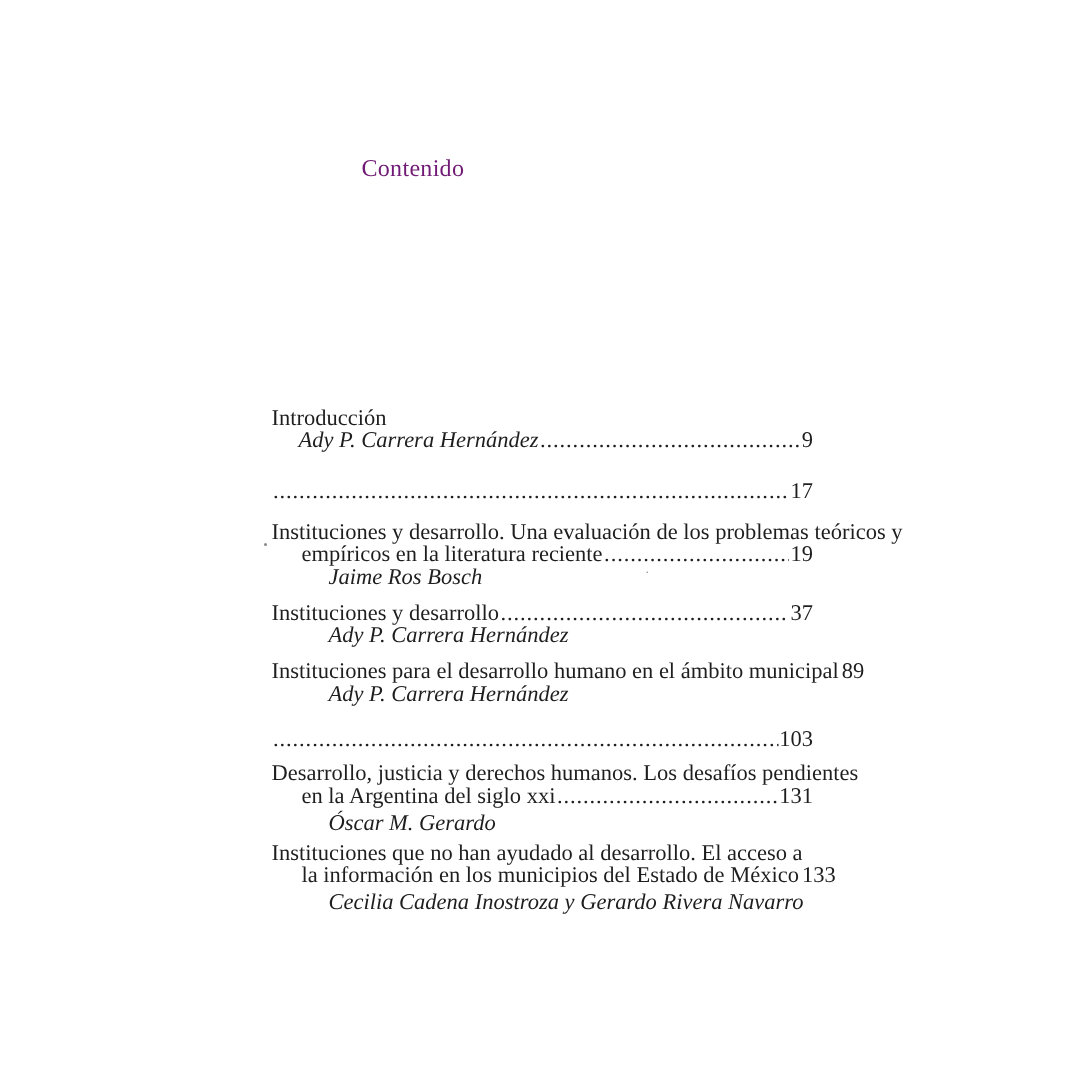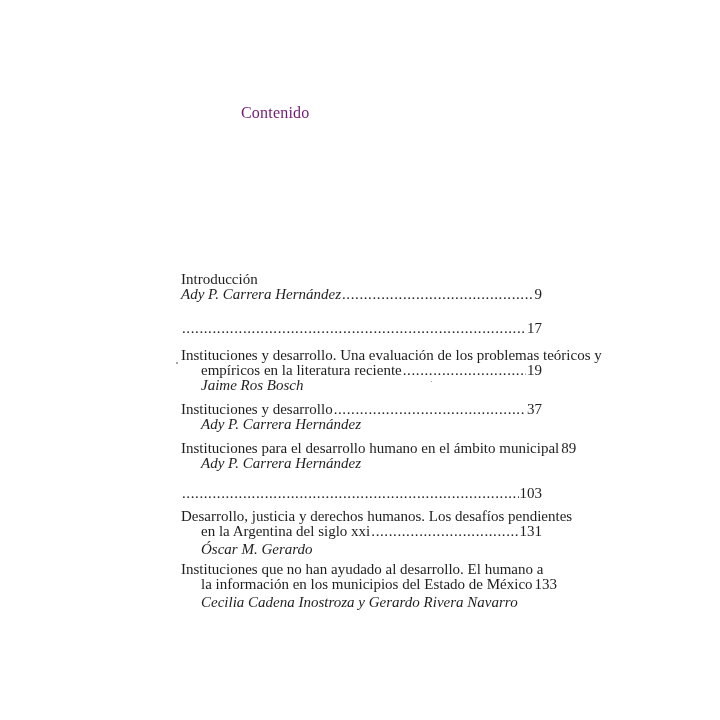--- a/index.html
+++ b/index.html
@@ -7,21 +7,21 @@
          font-family:"Liberation Serif","DejaVu Serif",serif; color:#1e1e1e; }
   .title { position:absolute; left:241px; top:56px; font-size:16px; letter-spacing:0.2px; color:#701a75;margin-top:48px; }
   .toc { position:absolute; left:181px; width:361px; top:0; }
   .line { position:absolute; left:0; width:361px; font-size:15px; line-height:15px; white-space:nowrap; }
   .line.indent { left:20px; width:341px; }
   .lead { display:flex; align-items:baseline; }
   .lead .txt { flex:0 0 auto; }
   .lead .dots { flex:1 1 auto; overflow:hidden; white-space:nowrap; margin:0 1px; letter-spacing:0.6px; }
   .lead .dots::before { content:"......................................................................................................................................................................................................"; }
   .lead .pg { flex:0 0 auto; }
-  .it { font-style:italic; }
+  .it { font-style:italic;margin-left:18px; }
   .sc { font-variant:small-caps; letter-spacing:0.2px; }
   .speck { position:absolute; width:2px; height:2px; background:#888; border-radius:1px; }
 </style>
 </head>
 <body>
 
 <div class="title">Contenido</div>
 
 <div class="toc">
 
@@ -65,21 +65,21 @@
   </div>
 
   <div class="line" style="top:509px">Desarrollo, justicia y derechos humanos. Los desafíos pendientes</div>
   <div class="line indent lead" style="top:524px">
     <span class="txt">en la Argentina del siglo xxi</span>
     <span class="dots"></span>
     <span class="pg">131</span>
   </div>
   <div class="line indent it" style="top:542px">Óscar M. Gerardo</div>
 
-  <div class="line" style="top:562px">Instituciones que no han ayudado al desarrollo. El humano a</div>
+  <div class="line" style="top:562px">Instituciones que no han ayudado al desarrollo. El acceso a</div>
   <div class="line indent lead" style="top:577px">
     <span class="txt">la información en los municipios del Estado de México</span>
     <span class="dots"></span>
     <span class="pg">133</span>
   </div>
   <div class="line indent it" style="top:595px">Cecilia Cadena Inostroza y Gerardo Rivera Navarro</div>
 </div>
 
 <div class="speck" style="left:176px;top:362px"></div>
 <div class="speck" style="left:431px;top:381px;width:1px;height:1px"></div>

